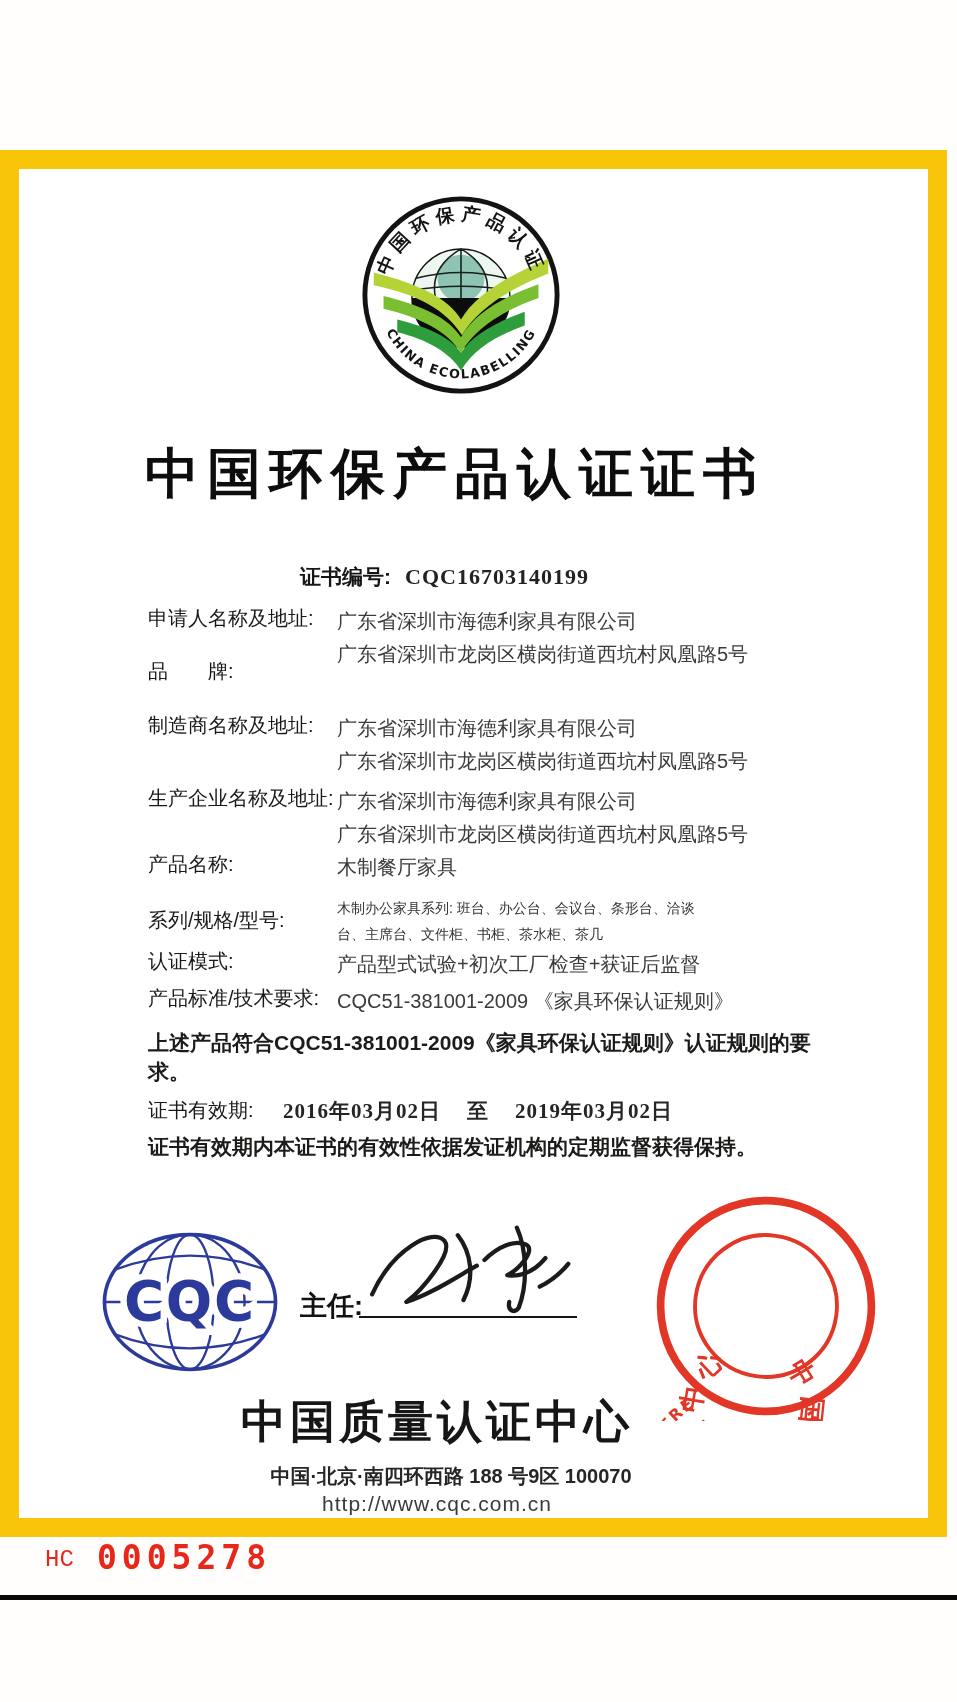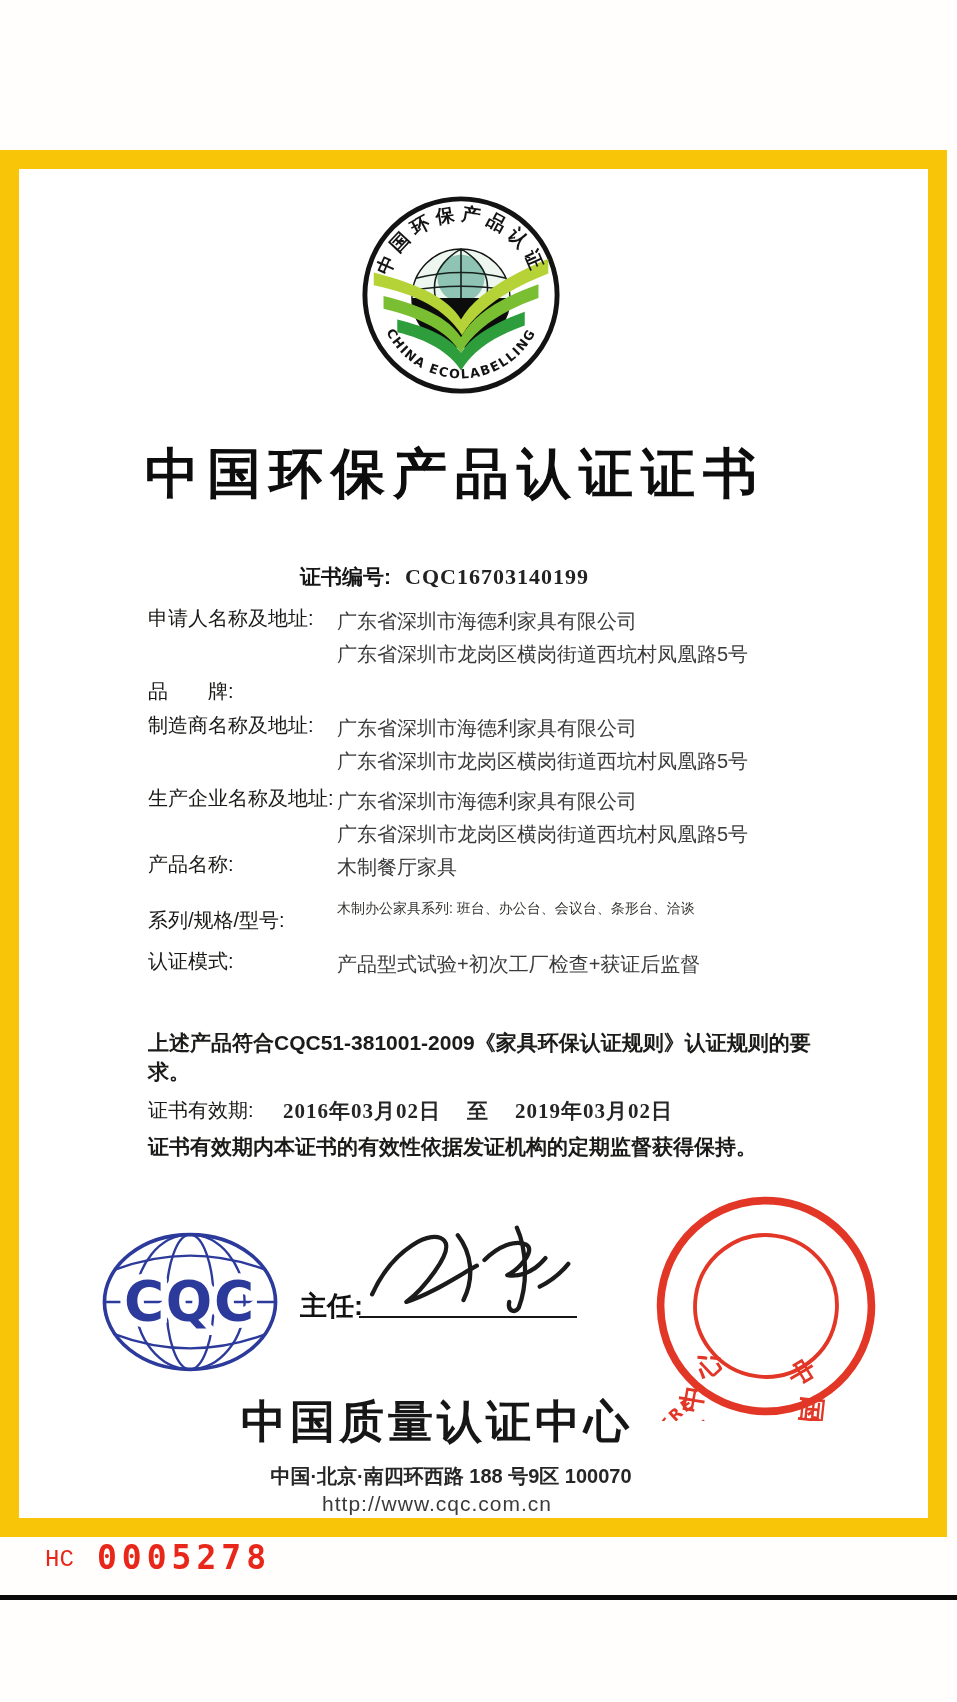--- a/index.html
+++ b/index.html
@@ -82,21 +82,21 @@
     <span class="certno-label">证书编号:</span><span class="certno-value">CQC16703140199</span>
   </div>
 
   <div class="row" style="top:605px">
     <span class="flabel">申请人名称及地址:</span>
     <div class="fvalue">
       <span class="vline">广东省深圳市海德利家具有限公司</span>
       <span class="vline">广东省深圳市龙岗区横岗街道西坑村凤凰路5号</span>
     </div>
   </div>
-  <div class="row" style="top:678px">
+  <div class="row" style="top:658px">
     <span class="flabel">品　　牌:</span>
     <div class="fvalue">
       
       
     </div>
   </div>
   <div class="row" style="top:712px">
     <span class="flabel">制造商名称及地址:</span>
     <div class="fvalue">
       <span class="vline">广东省深圳市海德利家具有限公司</span>
@@ -114,26 +114,34 @@
     <span class="flabel">产品名称:</span>
     <div class="fvalue">
       <span class="vline">木制餐厅家具</span>
 
     </div>
   </div>
   <div class="row row-series" style="top:895px">
     <span class="flabel">系列/规格/型号:</span>
     <div class="fvalue">
       <span class="vline">木制办公家具系列: 班台、办公台、会议台、条形台、洽谈</span>
+      <span class="vline">台、主席台、文件柜、书柜、茶水柜、茶几</span>
     </div>
   </div>
   <div class="row" style="top:948px">
     <span class="flabel">认证模式:</span>
     <div class="fvalue">
       <span class="vline">产品型式试验+初次工厂检查+获证后监督</span>
+
+    </div>
+  </div>
+  <div class="row" style="top:985px">
+    <span class="flabel">产品标准/技术要求:</span>
+    <div class="fvalue">
+      <span class="vline">CQC51-381001-2009 《家具环保认证规则》</span>
 
     </div>
   </div>
 
   <div class="paragraph" style="top:1028px">
     <span class="vline">上述产品符合CQC51-381001-2009《家具环保认证规则》认证规则的要</span>
     <span class="vline">求。</span>
   </div>
 
   <div class="validity">

